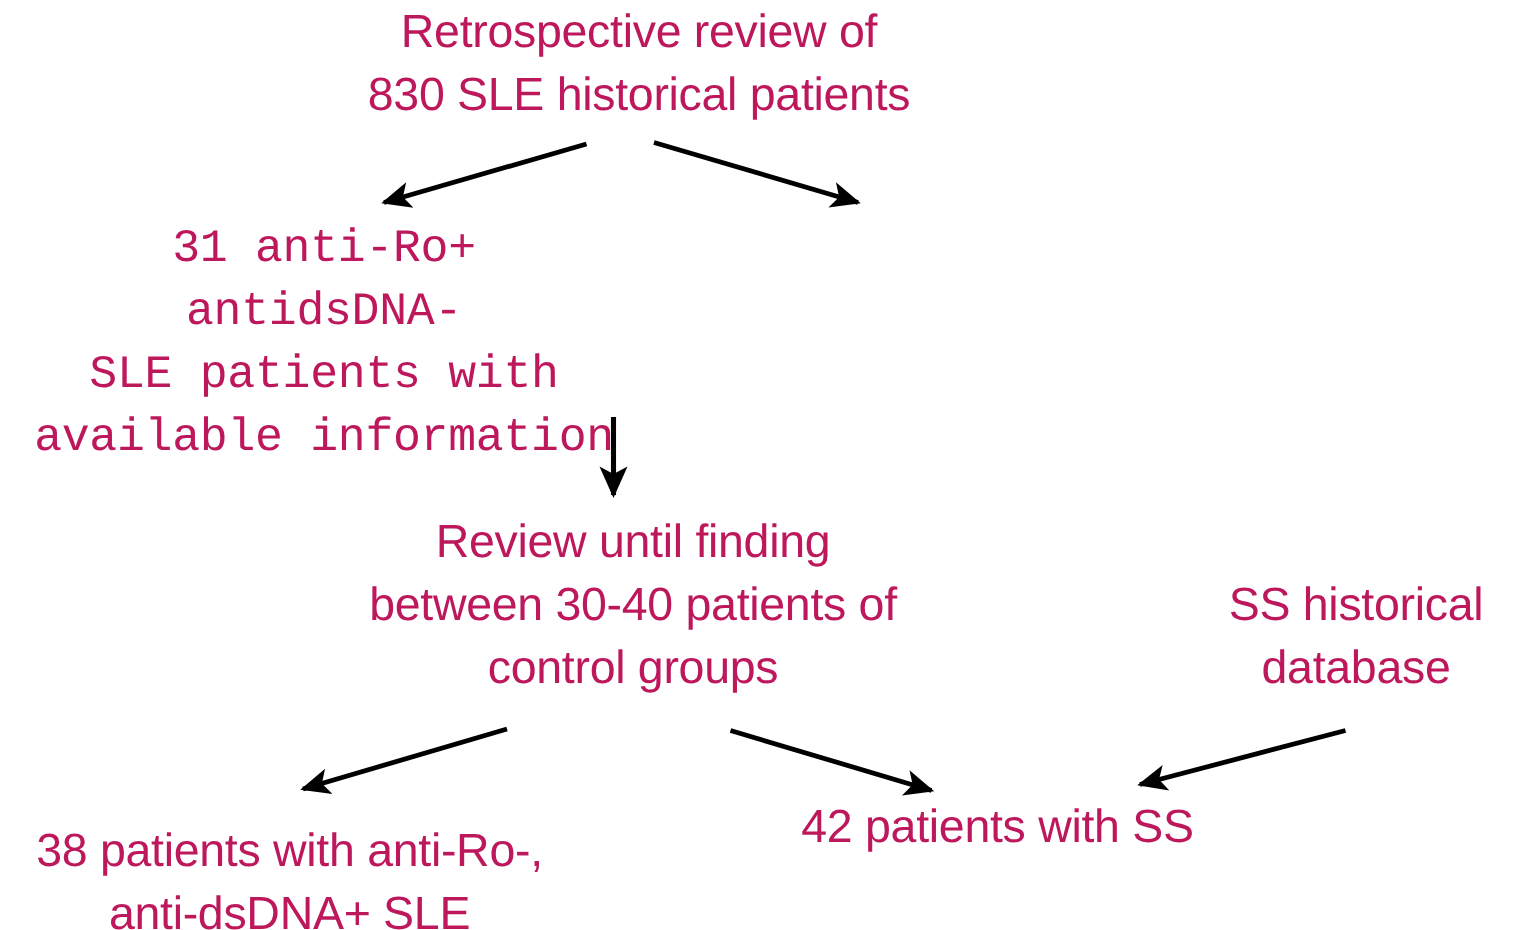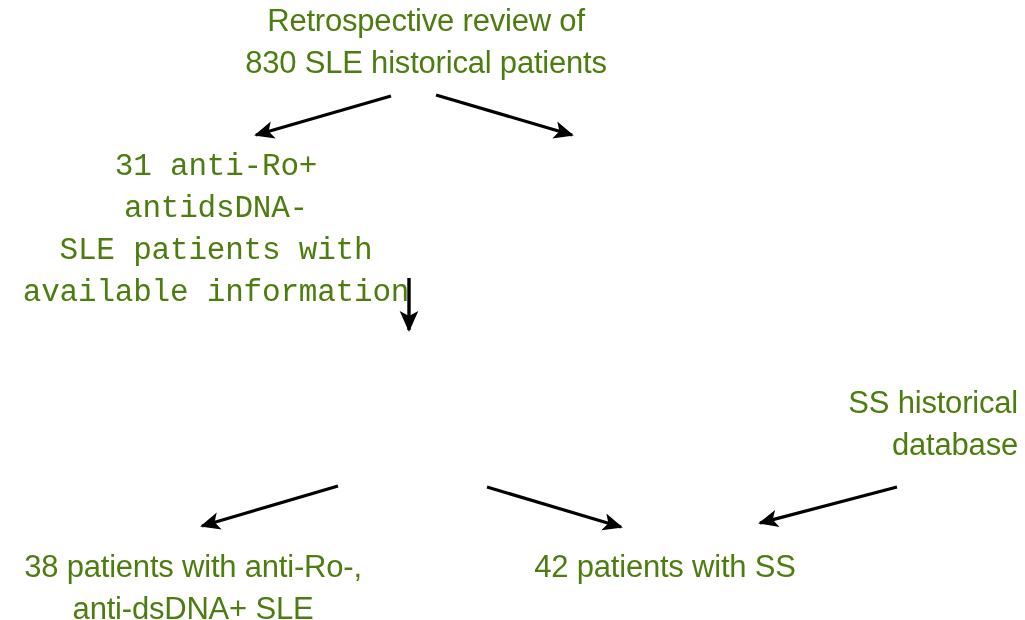--- a/index.html
+++ b/index.html
@@ -14,40 +14,40 @@
     background: #ffffff;
     overflow: hidden;
     font-family: "Liberation Sans", sans-serif;
     color: #0d0d0d;
   }
   .node {
     position: absolute;
     font-size: 31px;
     line-height: 42px;
     text-align: center;
-    color: #4d7c0f;
+    color: #be185d;
     white-space: pre-line;
     letter-spacing: -0.2px;
   }
   #arrow-layer {
     position: absolute;
     left: 0;
     top: 0;
     width: 1025px;
     height: 620px;
     pointer-events: none;
   }
   
   .n-root        { left: 186px; top: 0px;   width: 480px; }
   .n-left        { left: 22px;  top: 146px; width: 388px; font-family: Liberation Mono, monospace; }
   .n-right       { left: 466px; top: 146px; width: 390px; }
   .n-middle      { left: 212px; top: 340px; width: 420px; }
-  .n-ssdb        { left: 790px; top: 382px; width: 228px; text-align: right; }
+  .n-ssdb        { left: 790px; top: 382px; width: 228px; }
   .n-bottomleft  { left: 0px;   top: 546px; width: 386px; }
-  .n-bottomright { left: 470px; top: 546px; width: 390px; }
+  .n-bottomright { left: 470px; top: 530px; width: 390px; }
 </style>
 </head>
 <body>
 
 <div id="canvas">
 
   <svg id="arrow-layer" viewBox="0 0 1025 620" width="1025" height="620" xmlns="http://www.w3.org/2000/svg">
     <defs>
       <marker id="ah" markerWidth="7" markerHeight="7" refX="5.6" refY="3.1" orient="auto" markerUnits="strokeWidth">
         <path d="M0,0.35 L6.2,3.1 L0,5.85 L1.5,3.1 Z" fill="#000000"></path>
@@ -68,20 +68,23 @@
   </svg>
 
   <div class="node n-root">Retrospective review of
 830 SLE historical patients</div>
 
   <div class="node n-left">31 anti-Ro+ antidsDNA-
 SLE patients with
 available information</div>
 
 
+  <div class="node n-middle">Review until finding
+between 30-40 patients of
+control groups</div>
 
   <div class="node n-ssdb">SS historical
 database</div>
 
   <div class="node n-bottomleft">38 patients with anti-Ro-,
 anti-dsDNA+ SLE</div>
 
   <div class="node n-bottomright">42 patients with SS</div>
 
 </div>

